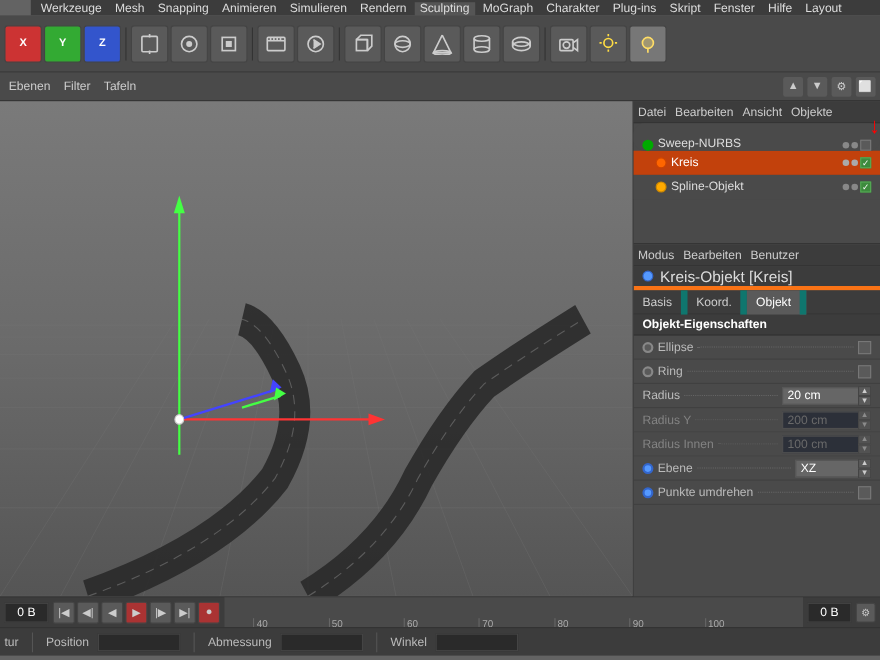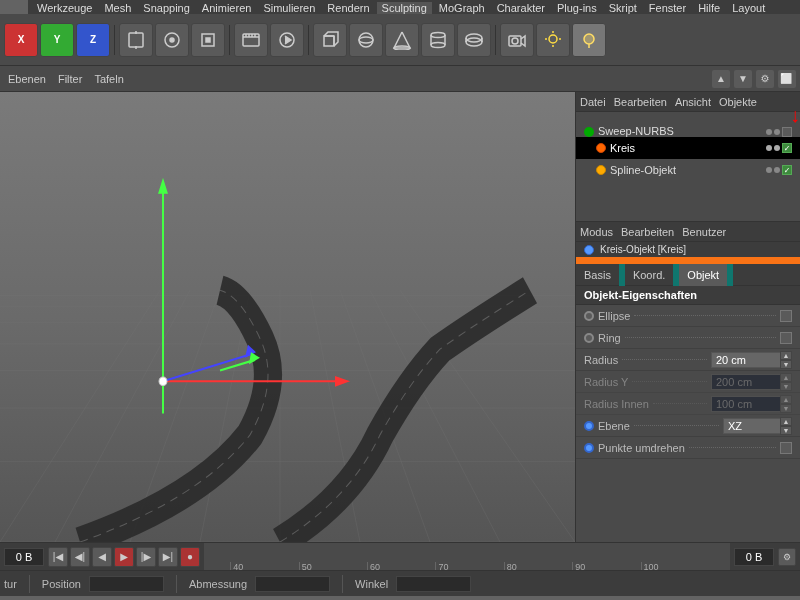--- a/index.html
+++ b/index.html
@@ -154,22 +154,22 @@
       font-size: 11px;
       cursor: pointer;
     }
     .props-title {
       background: #3c3c3c;
       height: 22px;
       display: flex;
       align-items: center;
       padding: 0 8px;
       gap: 6px;
-      border-bottom: 7px solid #f97316;
-      font-size: 10px;
+      border-bottom: 4px solid #f97316;
+      font-size: 14px;
       color: #ddd;
     }
     .props-dot {
       width: 10px;
       height: 10px;
       border-radius: 50%;
       background: #5599ff;
       border: 1px solid #3366cc;
     }
     .props-tabs {
@@ -569,21 +569,21 @@
         <span style="color:#ddd; font-size:11px;">Sweep-NURBS</span>
         <div style="margin-left:auto; display:flex; gap:2px; align-items:center;">
           <div style="width:6px;height:6px;border-radius:50%;background:#888;"></div>
           <div style="width:6px;height:6px;border-radius:50%;background:#888;"></div>
           <div style="width:10px;height:10px;background:#5a5a5a;border:1px solid #777;"></div>
         </div>
 
         <div style="position:absolute; right:0; top:-8px; color:red; font-size:20px; font-weight:bold; z-index:10;">↓</div>
       </div>
 
-      <div style="background:#000000; height:22px; display:flex; align-items:center; padding:0 8px 0 20px; gap:4px; cursor:pointer;">
+      <div style="background:#c2410c; height:22px; display:flex; align-items:center; padding:0 8px 0 20px; gap:4px; cursor:pointer;">
         <div style="width:10px;height:10px;border-radius:50%;background:#ff6600;flex-shrink:0;border:1px solid #cc4400;"></div>
         <span style="color:#fff;font-size:11px;">Kreis</span>
         <div style="margin-left:auto;display:flex;gap:2px;align-items:center;">
           <div style="width:6px;height:6px;border-radius:50%;background:#aaa;"></div>
           <div style="width:6px;height:6px;border-radius:50%;background:#aaa;"></div>
           <div style="width:10px;height:10px;background:#3d8b3d;border:1px solid #5a5;display:flex;align-items:center;justify-content:center;font-size:8px;color:#fff;">✓</div>
         </div>
       </div>
 
       <div style="height:22px;display:flex;align-items:center;padding:0 8px 0 20px;gap:4px;cursor:pointer;background:#4a4a4a;">

